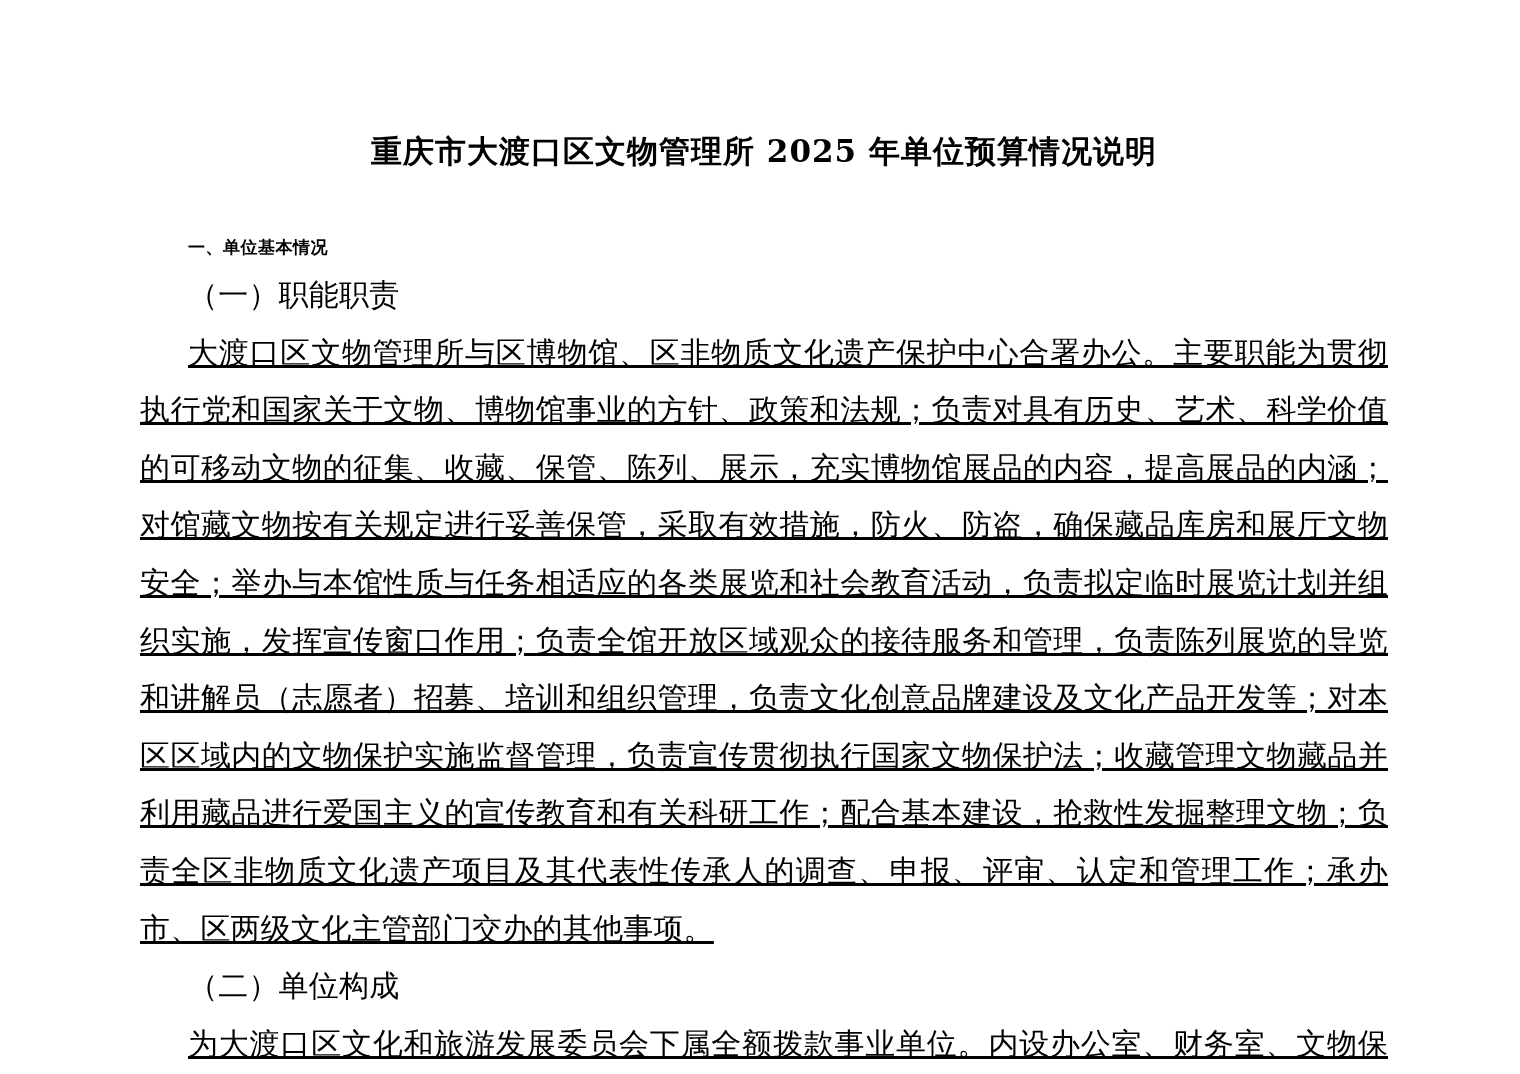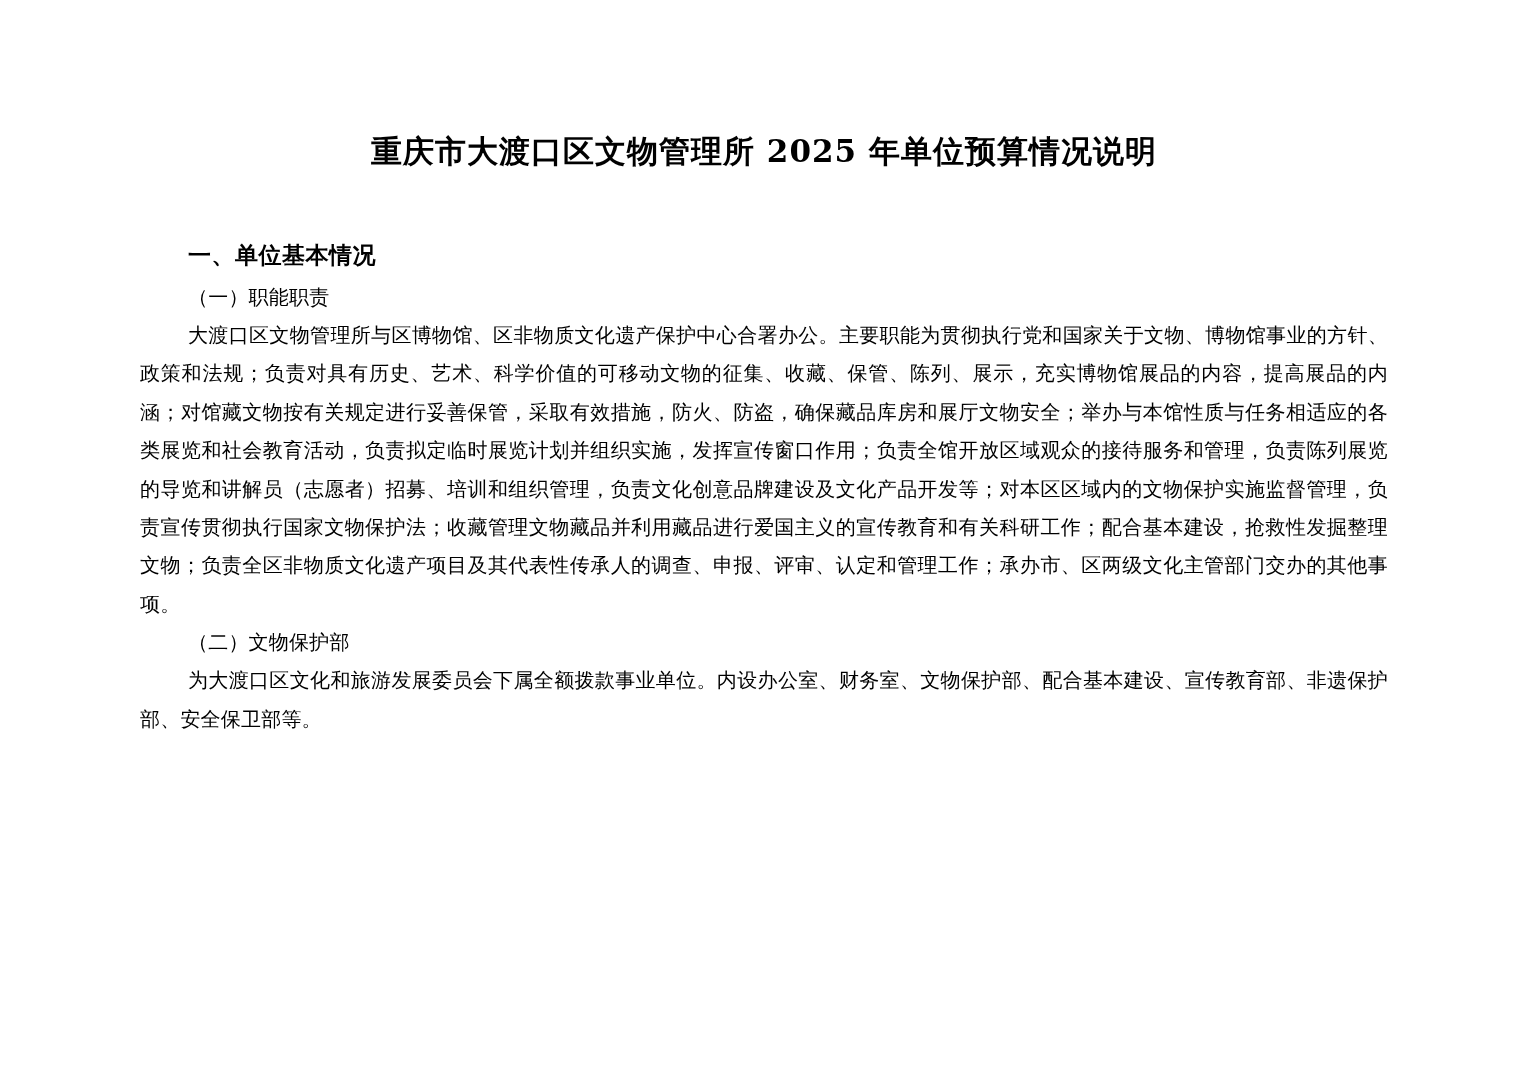--- a/index.html
+++ b/index.html
@@ -27,41 +27,42 @@
     font-family: "DejaVu Serif", "Liberation Serif", serif;
     font-weight: bold;
     font-size: 31px;
     text-align: center;
     letter-spacing: 1px;
     margin-top: 130px;
     margin-bottom: 0;
     line-height: 1.4;
   }
   .section-heading {
-    font-family: Liberation Sans, sans-serif;
+    font-family: Liberation Mono, monospace;
     font-weight: bold;
-    font-size: 23px;
+    font-size: 17px;
     line-height: 1.92;
     text-indent: 48px;
     letter-spacing: 0.5px;
     margin: 0;
   }
   .para {
-    font-size: 20px;
+    font-size: 30px;
     line-height: 1.92;
     text-indent: 48px;
     text-align: justify;
     text-justify: inter-ideograph;
     letter-spacing: 0.2px;
     margin: 0;
     font-family: "DejaVu Serif", "Liberation Serif", serif;
   }
   .para-body {
     text-align: justify;
     text-justify: inter-ideograph;
+    text-decoration: underline;
   }
   .spacer-title {
     height: 60px;
   }
 </style>
 </head>
 <body>
 
 <div class="page">
   <div class="content">
@@ -69,20 +70,20 @@
     <h1 class="doc-title">重庆市大渡口区文物管理所 2025 年单位预算情况说明</h1>
 
     <div class="spacer-title"></div>
 
     <p class="section-heading">一、单位基本情况</p>
 
     <p class="para">（一）职能职责</p>
 
     <p class="para para-body">大渡口区文物管理所与区博物馆、区非物质文化遗产保护中心合署办公。主要职能为贯彻执行党和国家关于文物、博物馆事业的方针、政策和法规；负责对具有历史、艺术、科学价值的可移动文物的征集、收藏、保管、陈列、展示，充实博物馆展品的内容，提高展品的内涵；对馆藏文物按有关规定进行妥善保管，采取有效措施，防火、防盗，确保藏品库房和展厅文物安全；举办与本馆性质与任务相适应的各类展览和社会教育活动，负责拟定临时展览计划并组织实施，发挥宣传窗口作用；负责全馆开放区域观众的接待服务和管理，负责陈列展览的导览和讲解员（志愿者）招募、培训和组织管理，负责文化创意品牌建设及文化产品开发等；对本区区域内的文物保护实施监督管理，负责宣传贯彻执行国家文物保护法；收藏管理文物藏品并利用藏品进行爱国主义的宣传教育和有关科研工作；配合基本建设，抢救性发掘整理文物；负责全区非物质文化遗产项目及其代表性传承人的调查、申报、评审、认定和管理工作；承办市、区两级文化主管部门交办的其他事项。</p>
 
-    <p class="para">（二）文物保护部</p>
+    <p class="para">（二）单位构成</p>
 
     <p class="para para-body">为大渡口区文化和旅游发展委员会下属全额拨款事业单位。内设办公室、财务室、文物保护部、配合基本建设、宣传教育部、非遗保护部、安全保卫部等。</p>
 
 
 
   </div>
 </div>
 
 </body></html>

